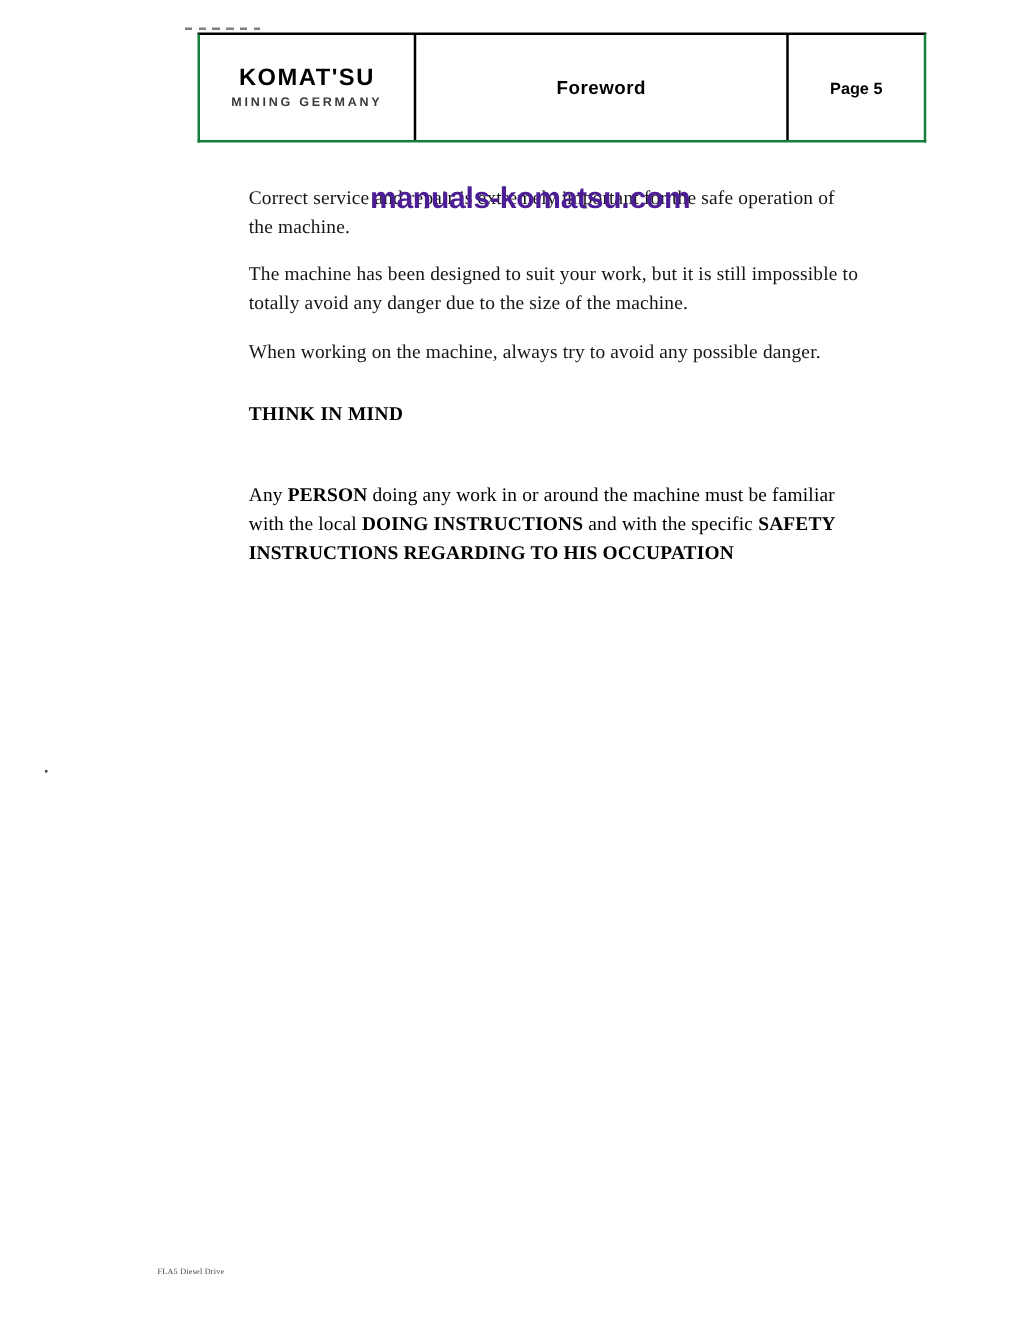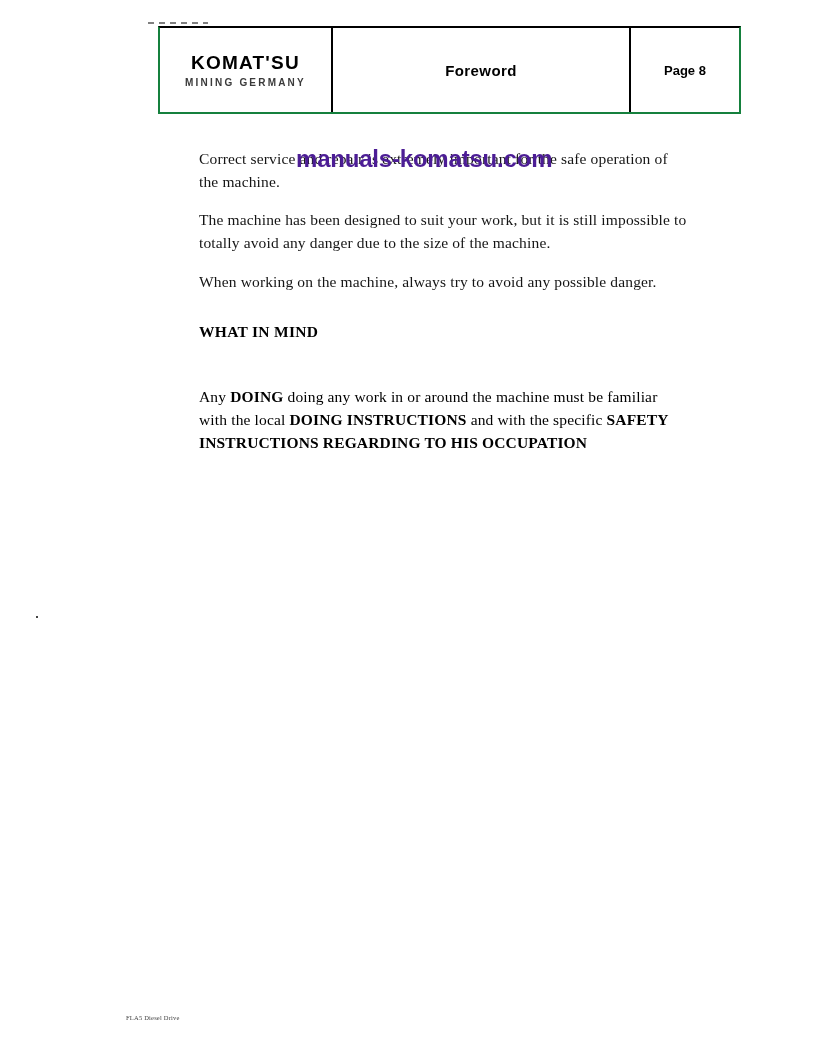--- a/index.html
+++ b/index.html
@@ -177,36 +177,36 @@
   <div class="header-cell cell-logo">
     <div class="logo-main">KOMAT'SU</div>
     <div class="logo-sub">MINING GERMANY</div>
   </div>
 
   <div class="header-cell cell-title">
     <div class="header-title">Foreword</div>
   </div>
 
   <div class="header-cell cell-page">
-    <div class="header-page">Page 8</div>
+    <div class="header-page">Page 5</div>
   </div>
 
 </div>
 
 <div class="body-text">
 
   <p class="para">Correct service and repair is extremely important for the safe operation of the machine.</p>
   <p class="para gap">The machine has been designed to suit your work, but it is still impossible to totally avoid any danger due to the size of the machine.</p>
   <p class="para gap">When working on the machine, always try to avoid any possible danger.</p>
 
   <div class="keep-block">
-    <div class="keep-title">WHAT IN MIND</div>
-  </div>
-
-  <p class="closing"><span>Any </span><b>DOING</b><span> doing any work in or around the machine must be familiar with the local </span><b>DOING INSTRUCTIONS</b><span> and with the specific </span><b>SAFETY INSTRUCTIONS REGARDING TO HIS OCCUPATION</b></p>
+    <div class="keep-title">THINK IN MIND</div>
+  </div>
+
+  <p class="closing"><span>Any </span><b>PERSON</b><span> doing any work in or around the machine must be familiar with the local </span><b>DOING INSTRUCTIONS</b><span> and with the specific </span><b>SAFETY INSTRUCTIONS REGARDING TO HIS OCCUPATION</b></p>
 
 </div>
 
 <div class="watermark">manuals-komatsu.com</div>
 
 <div class="stray-dot"></div>
 
 <div class="footer">FLA5 Diesel Drive</div>
 
 </body></html>

